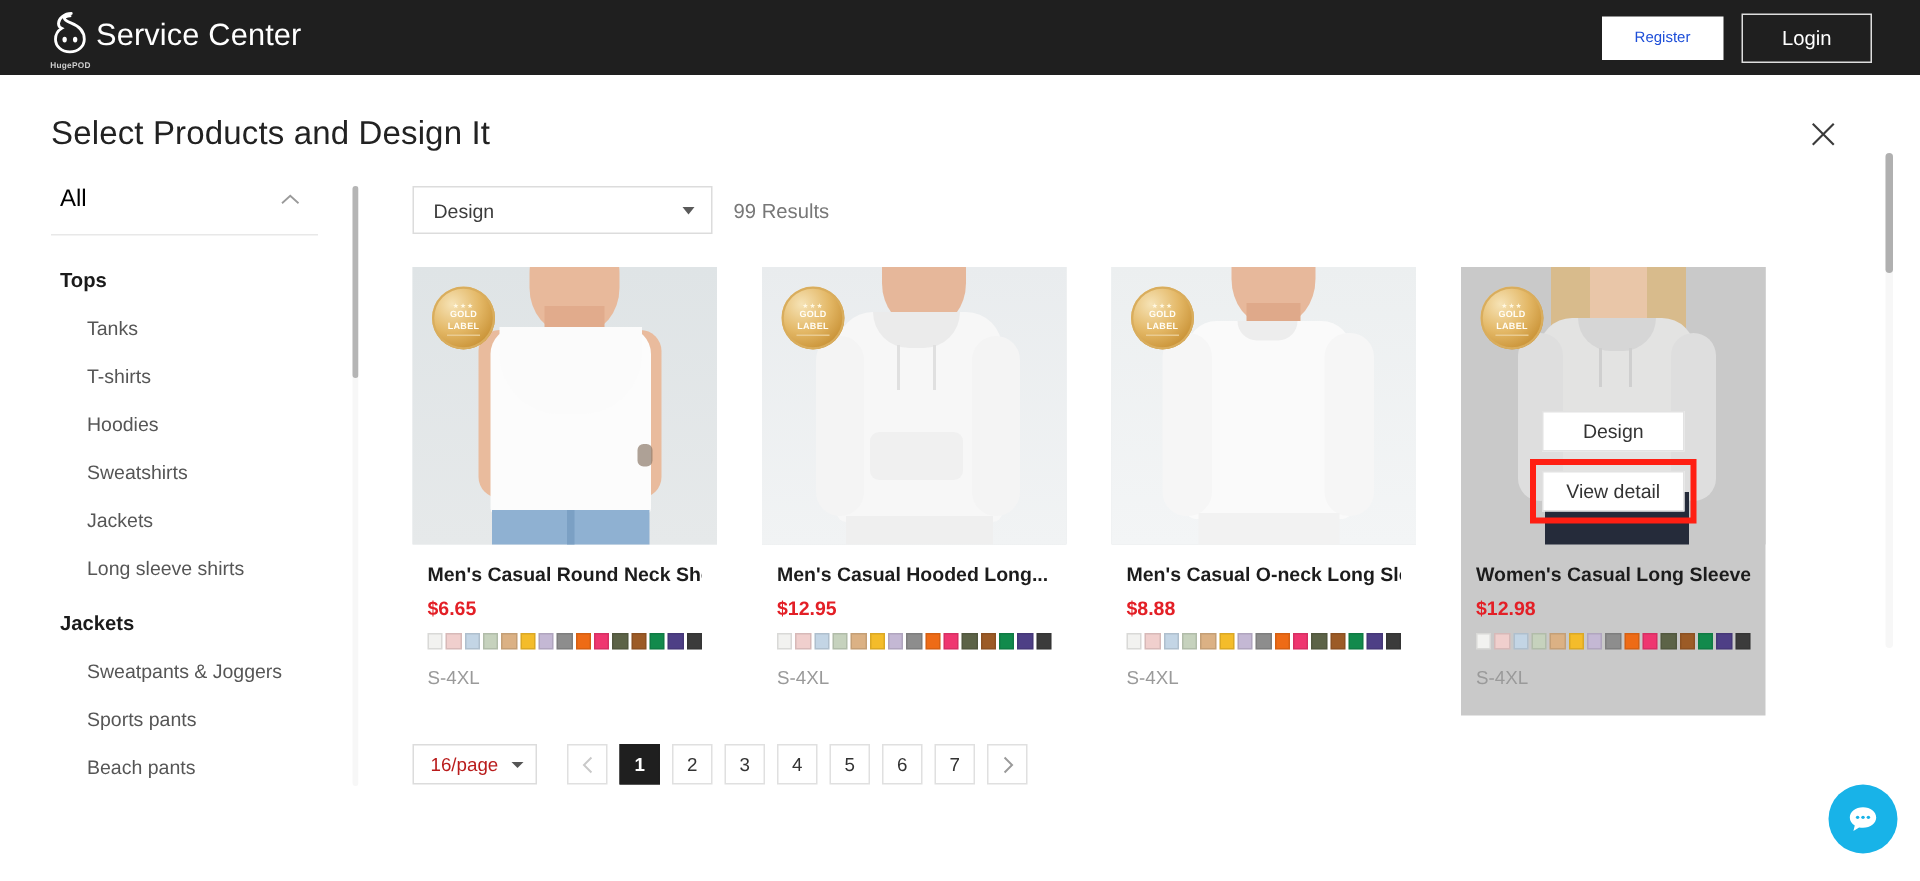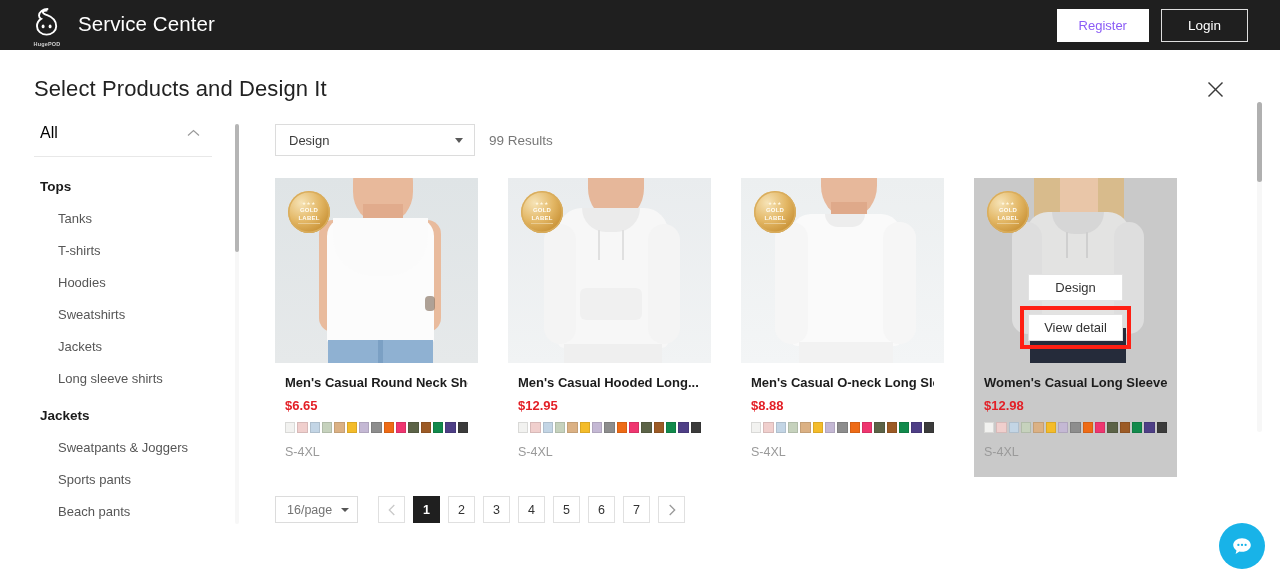--- a/index.html
+++ b/index.html
@@ -11,38 +11,38 @@
   }
 
   
   .topbar {
     height: 50px; width: 100%;
     background: #1f1f1f;
     display: flex; align-items: center;
     padding: 0 32px 0 30px;
     position: relative;
   }
-  .brand { display: flex; align-items: flex-start; gap: 14px; }
+  .brand { display: flex; align-items: flex-start; gap: 0; }
   .logo-wrap { position: relative; width: 34px; height: 40px; margin-top: 2px; }
   .logo-mark { display:block; }
   .logo-text {
     position: absolute; bottom: -1px; left: 0; width: 100%;
     text-align: center; color: #cfcfcf; font-size: 5.5px;
     letter-spacing: .2px; font-weight: bold;
   }
   .brand-title {
     color: #ffffff; font-size: 20.5px; font-weight: 500;
     letter-spacing: .1px; line-height: 40px;
   }
   .topbar-actions {
     margin-left: auto; display: flex; align-items: center; gap: 12px;
   }
   .btn-register {
-    background: #ffffff; color: #8b5cf6;
-    border: none; font-size: 13px;
+    background: #ffffff; color: #1d4ed8;
+    border: none; font-size: 10px;
     padding: 9px 22px; cursor: pointer;
     font-family: inherit;
   }
   .btn-login {
     background: #1f1f1f; color: #ffffff;
     border: 1px solid #dedede; font-size: 13.5px;
     padding: 8px 26px; cursor: pointer;
     font-family: inherit;
   }
 
@@ -172,21 +172,21 @@
   .p-size { font-size: 12.5px; color: #9a9a9a; margin-top: 12px; }
 
   
   .pagination {
     display: flex; align-items: center; gap: 8px;
     margin-top: 19px; margin-left: 0;
   }
   .perpage {
     width: 83px; height: 27px; border: 1px solid #dcdcdc; background: #fff;
     display: flex; align-items: center; justify-content: space-between;
-    padding: 0 8px 0 11px; font-size: 12.5px; color: #737373; cursor: pointer;
+    padding: 0 8px 0 11px; font-size: 12.5px; color: #b91c1c; cursor: pointer;
     margin-right: 12px;
   }
   .perpage .caret { border-top-color:#555; border-left-width:4px; border-right-width:4px; border-top-width:4.5px;}
   .pg {
     min-width: 27px; height: 27px; border: 1px solid #e0e0e0; background: #fff;
     display: flex; align-items: center; justify-content: center;
     font-size: 12.5px; color: #333; cursor: pointer; font-family: inherit;
   }
   .pg.arrow { color: #c9c9c9; font-size: 13px; }
   .pg.active { background: #1f1f1f; color: #fff; border-color: #1f1f1f; font-weight: bold; }

